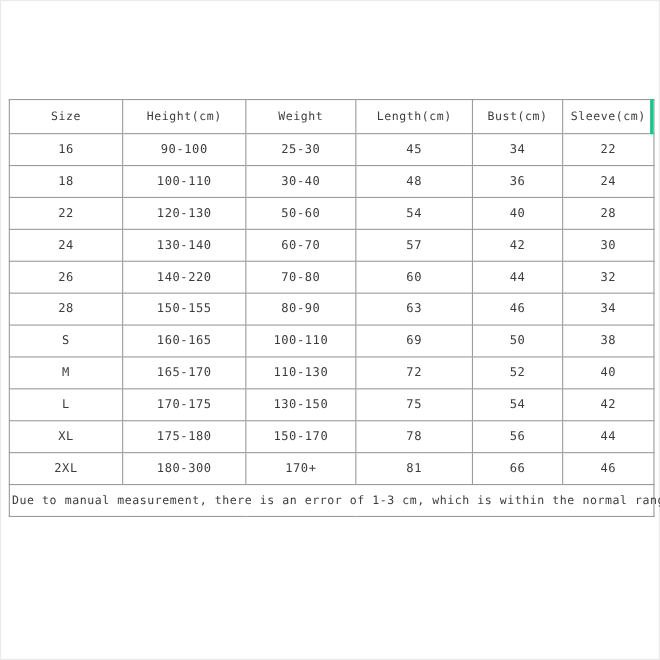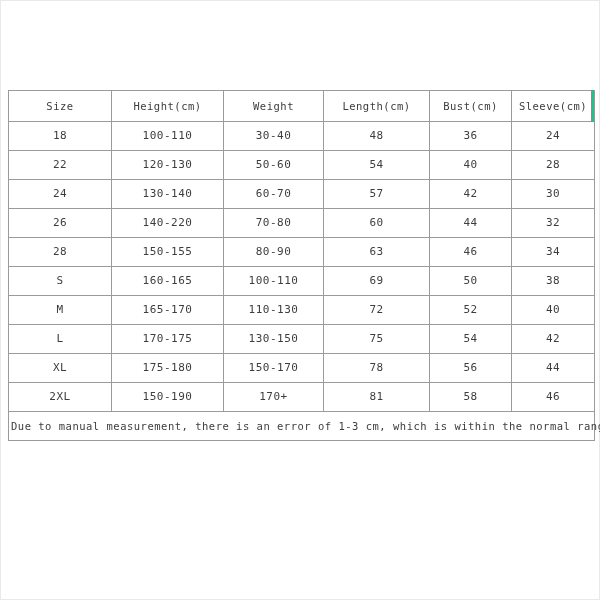--- a/index.html
+++ b/index.html
@@ -105,20 +105,28 @@
           <th>Size</th>
           <th>Height(cm)</th>
           <th>Weight</th>
           <th>Length(cm)</th>
           <th>Bust(cm)</th>
           <th>Sleeve(cm)</th>
         </tr>
       </thead>
       <tbody id="tbody">
           <tr>
+            <td>16</td>
+            <td>90-100</td>
+            <td>25-30</td>
+            <td>45</td>
+            <td>34</td>
+            <td>22</td>
+          </tr>
+          <tr>
             <td>18</td>
             <td>100-110</td>
             <td>30-40</td>
             <td>48</td>
             <td>36</td>
             <td>24</td>
           </tr>
           <tr>
             <td>22</td>
             <td>120-130</td>
@@ -178,24 +186,24 @@
           <tr>
             <td>XL</td>
             <td>175-180</td>
             <td>150-170</td>
             <td>78</td>
             <td>56</td>
             <td>44</td>
           </tr>
           <tr>
             <td>2XL</td>
-            <td>150-190</td>
+            <td>180-300</td>
             <td>170+</td>
             <td>81</td>
-            <td>58</td>
+            <td>66</td>
             <td>46</td>
           </tr>
         </tbody>
       <tfoot>
         <tr class="note-row">
           <td colspan="6">Due to manual measurement, there is an error of 1-3 cm, which is within the normal range. Please refer to the actual object received!</td>
         </tr>
       </tfoot>
     </table>
 

